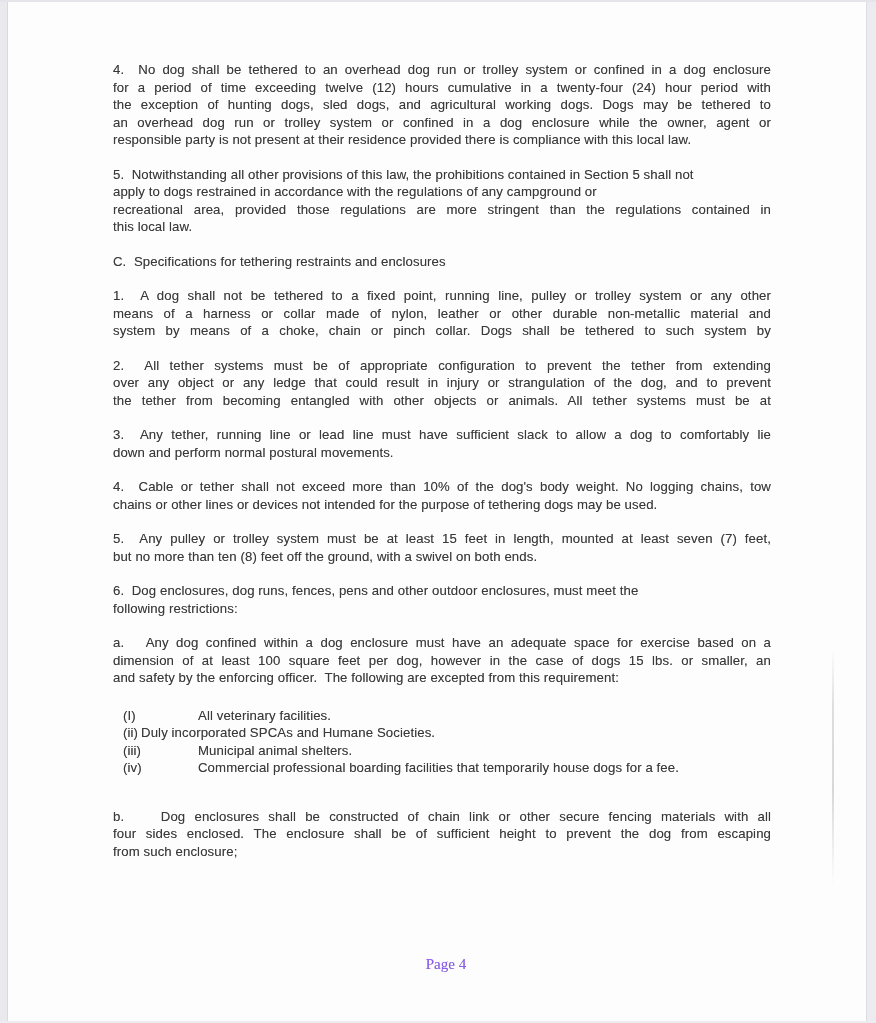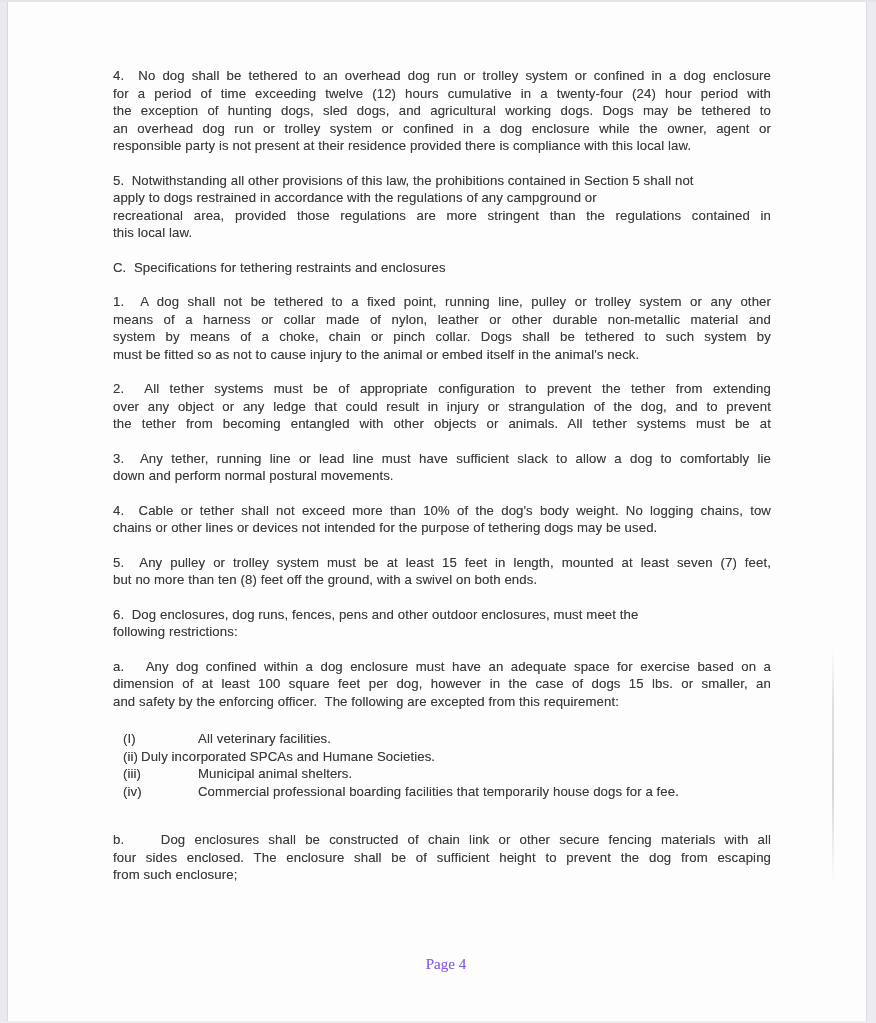--- a/index.html
+++ b/index.html
@@ -26,21 +26,21 @@
   .edge-bottom {
     position: absolute; left: 0; top: 1021px; width: 876px; height: 2px;
     background: #ececf1;
   }
   .crease {
     position: absolute; left: 832px; top: 648px; width: 2px; height: 238px;
     background: linear-gradient(to bottom, rgba(220,220,226,0), #dededf 25%, #d8d8dc 60%, rgba(220,220,226,0));
   }
   
   .doc {
-    position: absolute; left: 113px; top: 67px; width: 658px;
+    position: absolute; left: 113px; top: 61px; width: 658px;
     font-size: 13.2px; line-height: 17.5px;
     color: #3a3a3a;
     letter-spacing: 0.1px;
     text-shadow: 0 0 0.6px rgba(58,58,58,0.45);
   }
   .block { margin-top: 17px; }
   .block:first-child { margin-top: 0; }
   .sp-tight { margin-top: 20px; }
   .sp-wide { margin-top: 31px; }
   .line { min-height: 17.5px; white-space: normal; }
@@ -80,21 +80,20 @@
       <div class="line j">recreational area, provided those regulations are more stringent than the regulations contained in</div>
       <div class="line">this local law.</div>
     </div>
     <div class="block">
       <div class="line">C.&nbsp; Specifications for tethering restraints and enclosures</div>
     </div>
     <div class="block">
       <div class="line j">1.&nbsp; A dog shall not be tethered to a fixed point, running line, pulley or trolley system or any other</div>
       <div class="line j">means of a harness or collar made of nylon, leather or other durable non-metallic material and</div>
       <div class="line j">system by means of a choke, chain or pinch collar. Dogs shall be tethered to such system by</div>
-      <div class="line">must be fitted so as not to cause injury to the animal or embed itself in the animal's neck.</div>
     </div>
     <div class="block">
       <div class="line j">2.&nbsp; All tether systems must be of appropriate configuration to prevent the tether from extending</div>
       <div class="line j">over any object or any ledge that could result in injury or strangulation of the dog, and to prevent</div>
       <div class="line j">the tether from becoming entangled with other objects or animals. All tether systems must be at</div>
     </div>
     <div class="block">
       <div class="line j">3.&nbsp; Any tether, running line or lead line must have sufficient slack to allow a dog to comfortably lie</div>
       <div class="line">down and perform normal postural movements.</div>
     </div>

